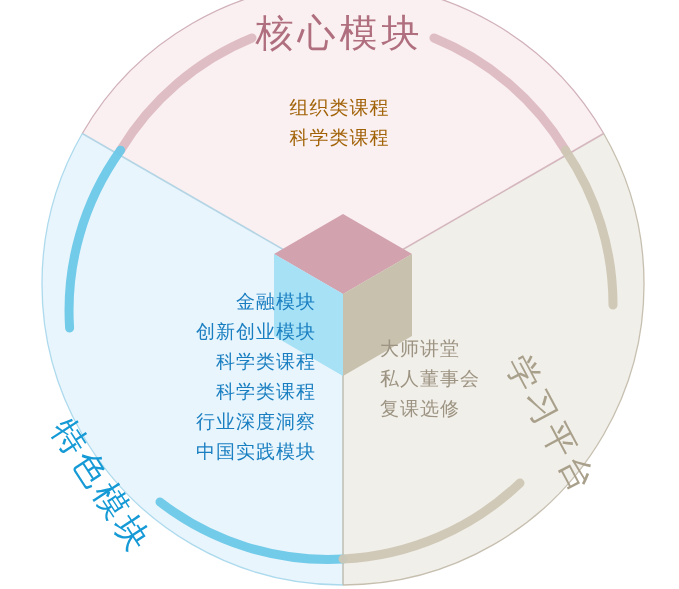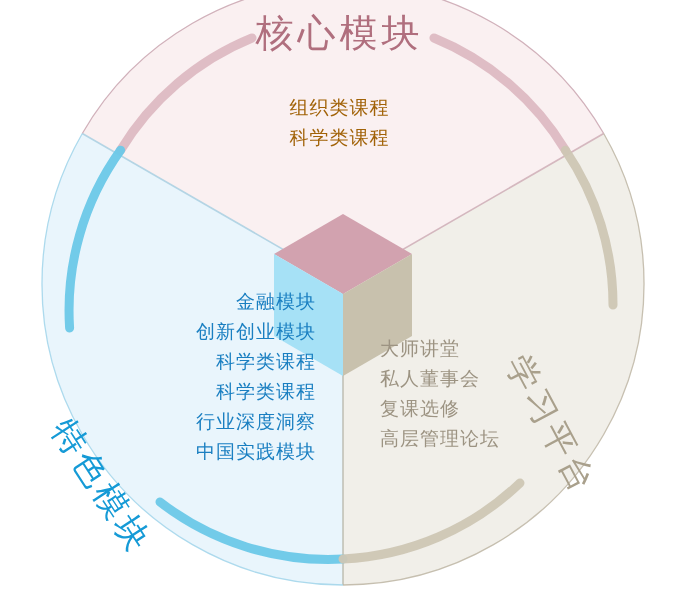--- a/index.html
+++ b/index.html
@@ -158,18 +158,17 @@
       <div class="it">科学类课程</div>
       <div class="it">行业深度洞察</div>
       <div class="it">中国实践模块</div>
     </div>
     <div class="feat-title">特色模块</div>
 
     <div class="plat-items">
       <div class="it">大师讲堂</div>
       <div class="it">私人董事会</div>
       <div class="it">复课选修</div>
-      <div class="it">高层管理论坛</div>
     </div>
     <div class="plat-title">学习平台</div>
 
   </div>
 </div>
 
 </body></html>

